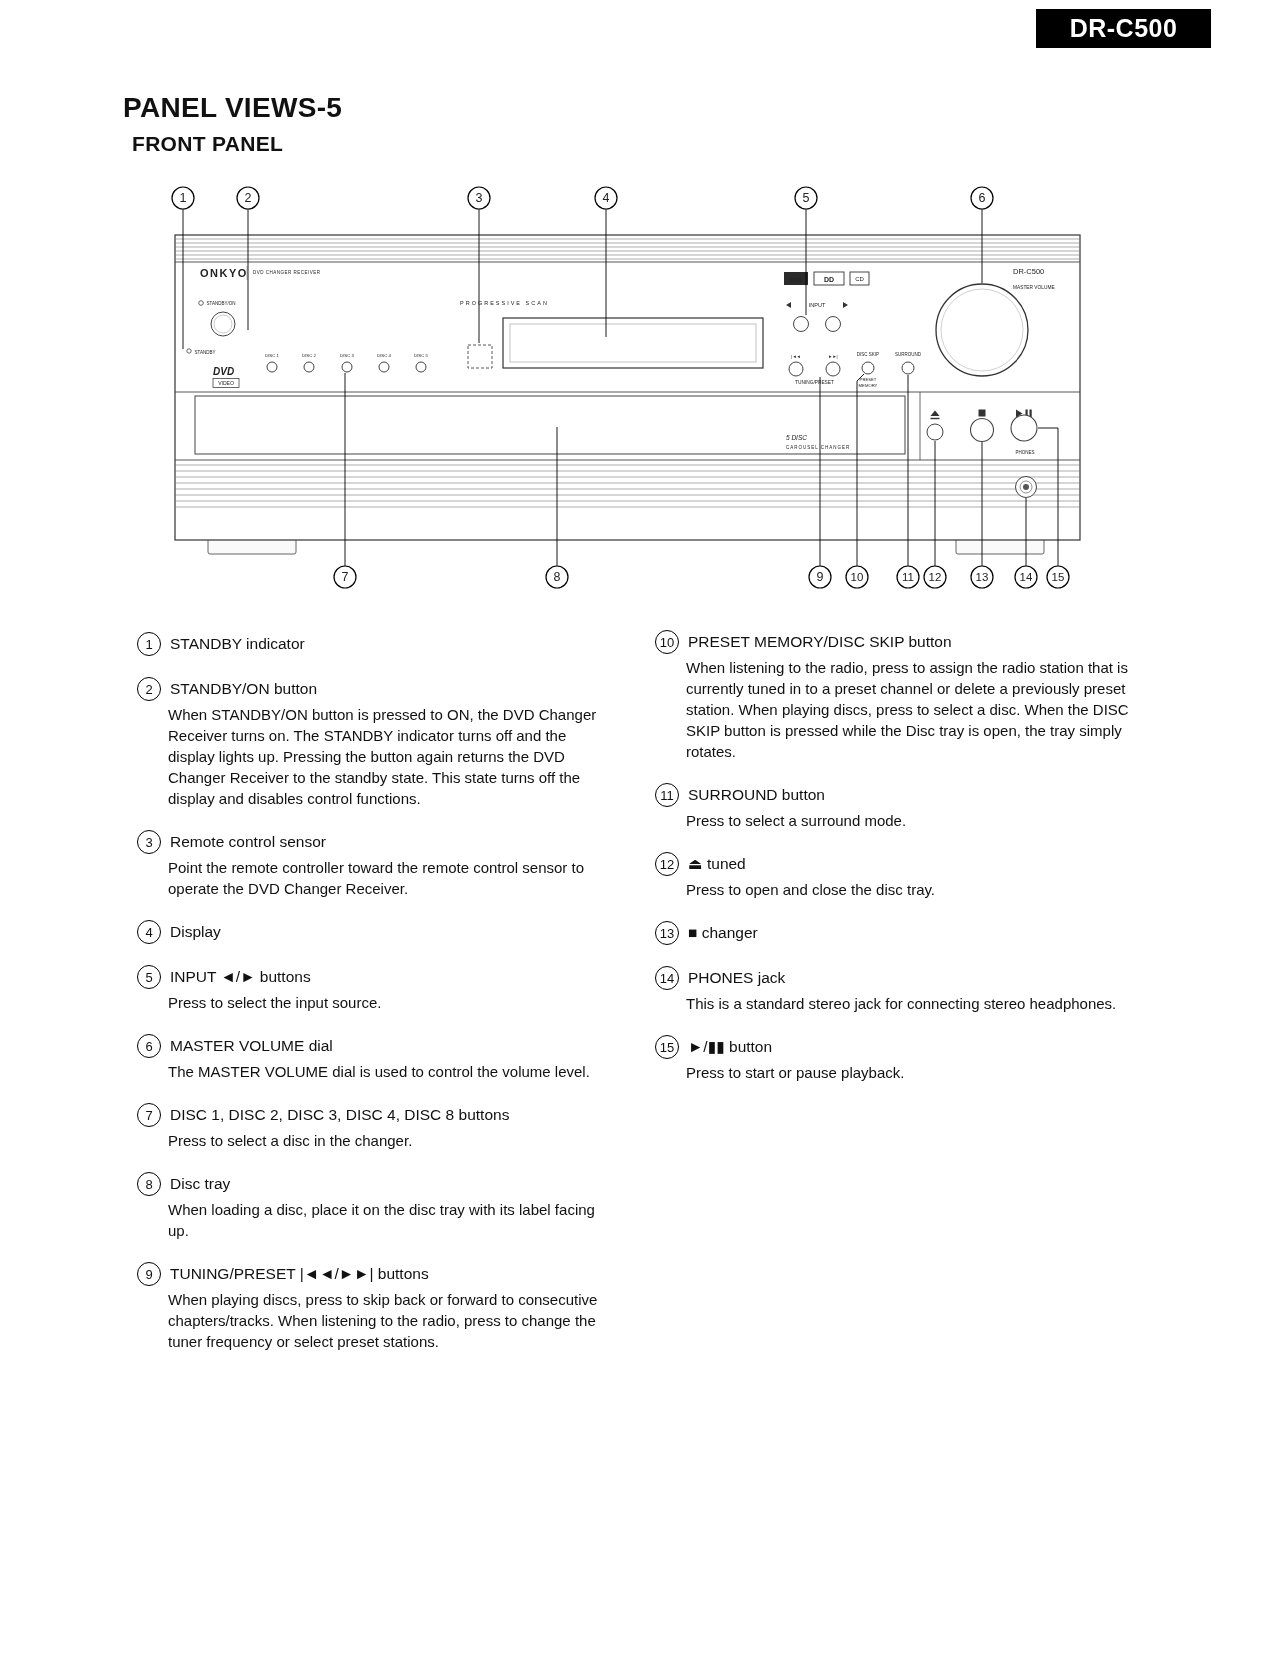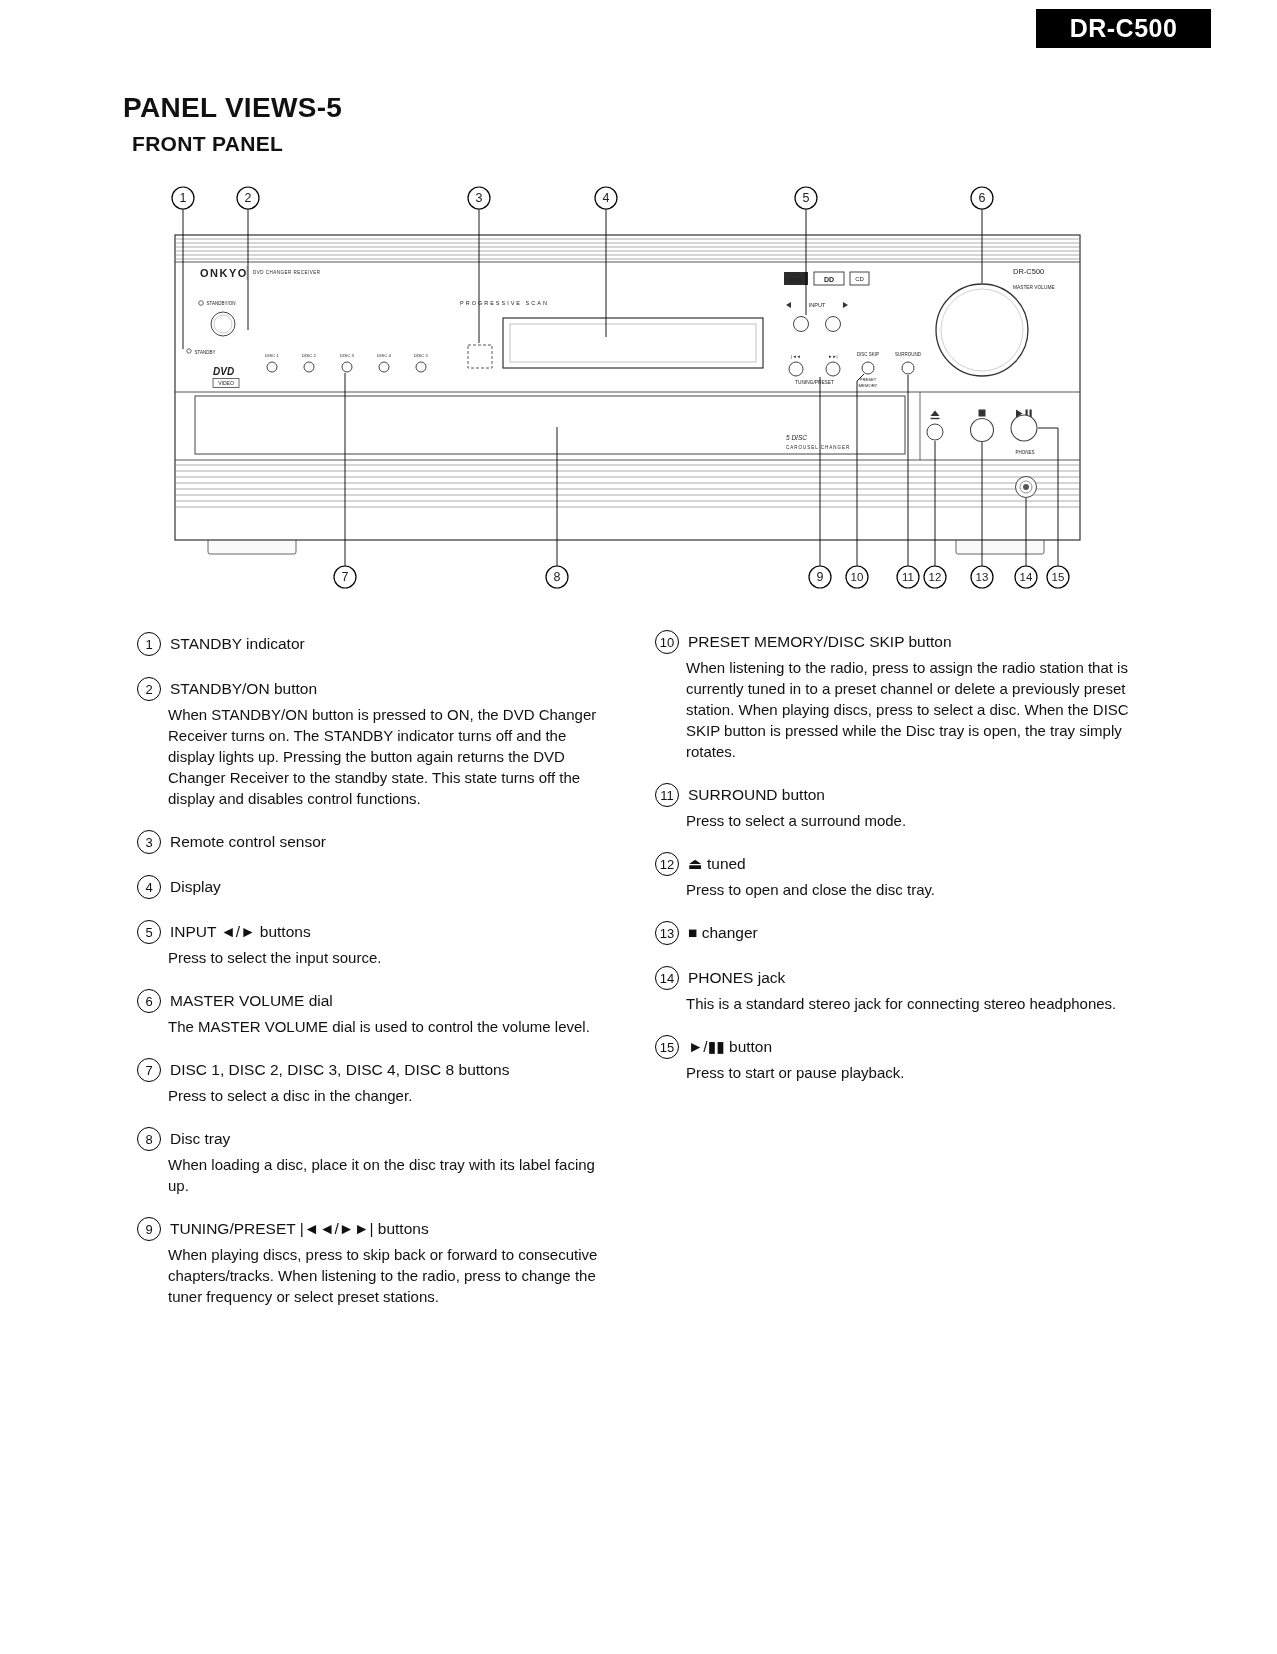--- a/index.html
+++ b/index.html
@@ -282,20 +282,21 @@
           <span class="num-badge">2</span>
           <span class="item-title">STANDBY/ON button</span>
         </div>
       <p class="item-body">When STANDBY/ON button is pressed to ON, the DVD Changer Receiver turns on. The STANDBY indicator turns off and the display lights up. Pressing the button again returns the DVD Changer Receiver to the standby state. This state turns off the display and disables control functions.</p>
     </div>
     <div class="item">
       <div class="item-head">
           <span class="num-badge">3</span>
           <span class="item-title">Remote control sensor</span>
         </div>
+      <p class="item-body">Point the remote controller toward the remote control sensor to operate the DVD Changer Receiver.</p>
     </div>
     <div class="item">
       <div class="item-head">
           <span class="num-badge">4</span>
           <span class="item-title">Display</span>
         </div>
       <p class="item-body"></p>
     </div>
     <div class="item">
       <div class="item-head">

